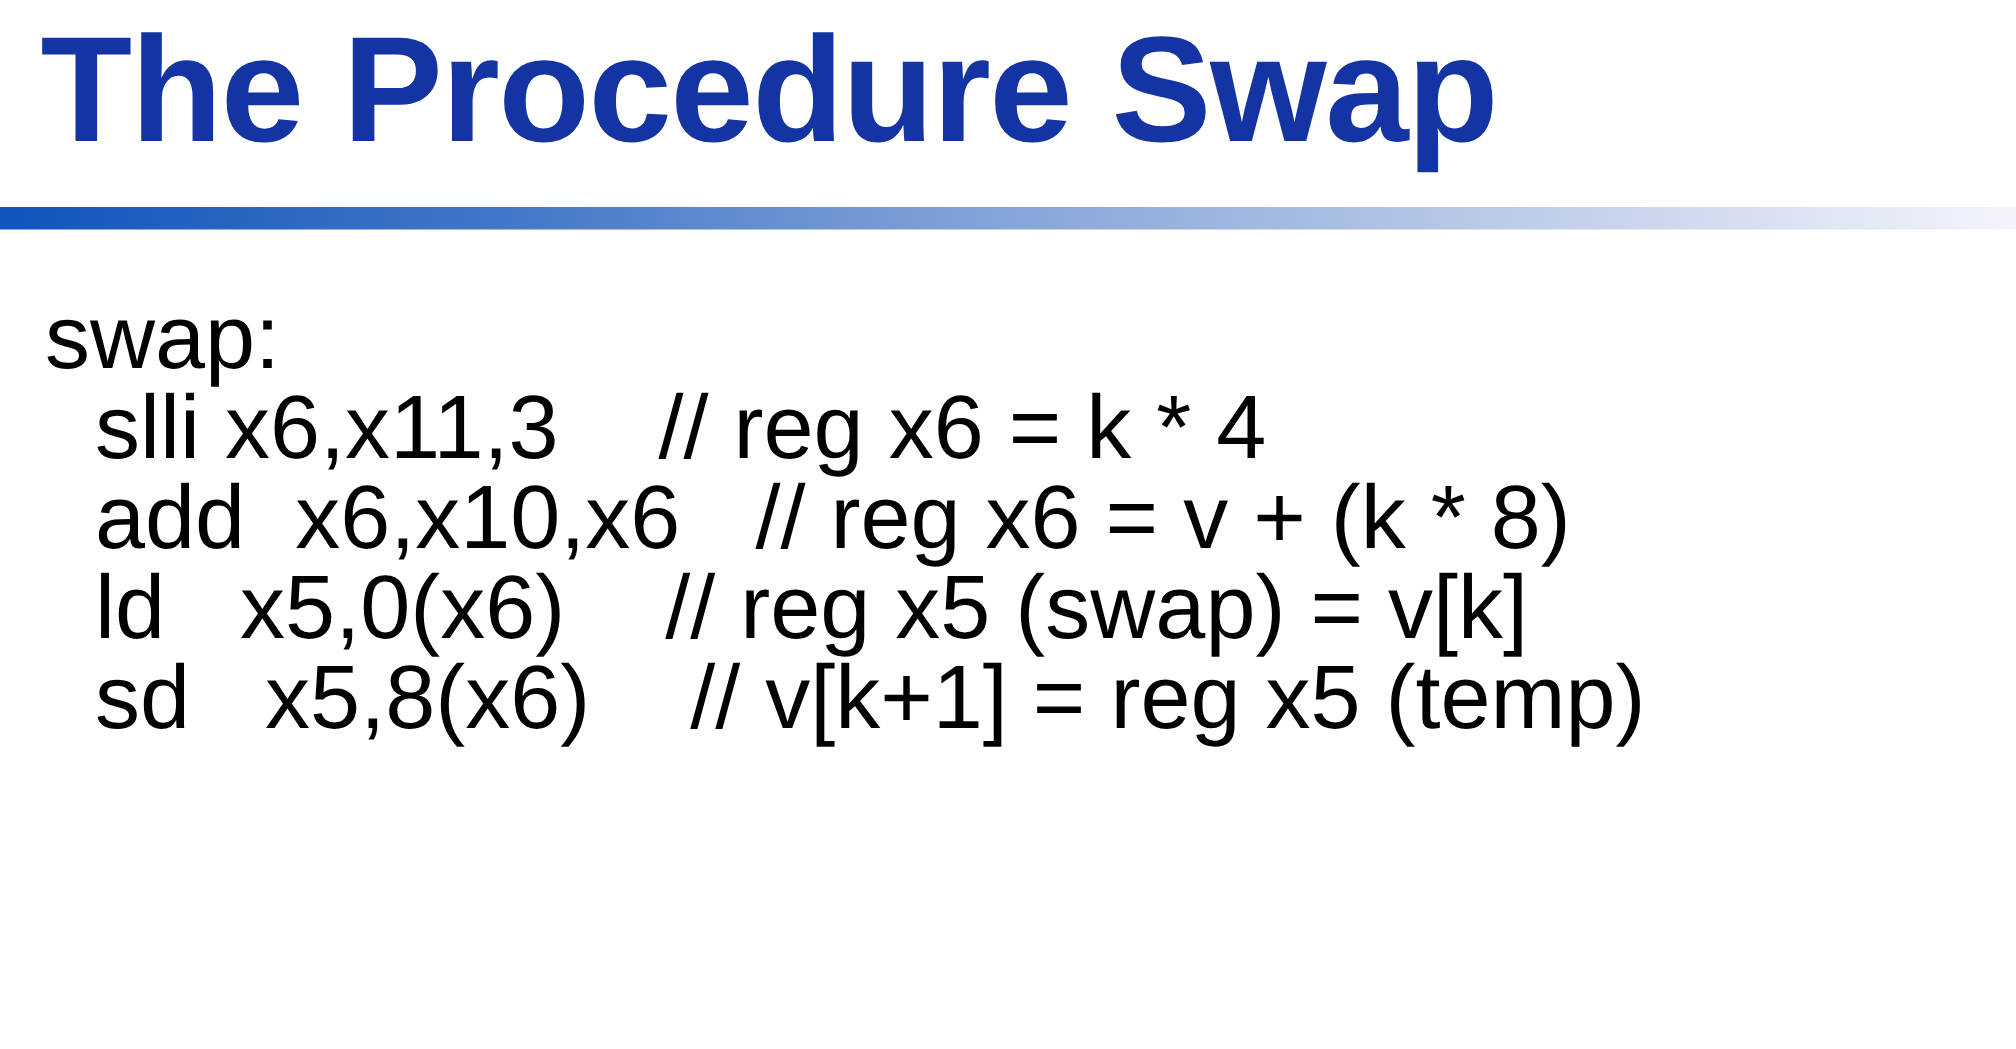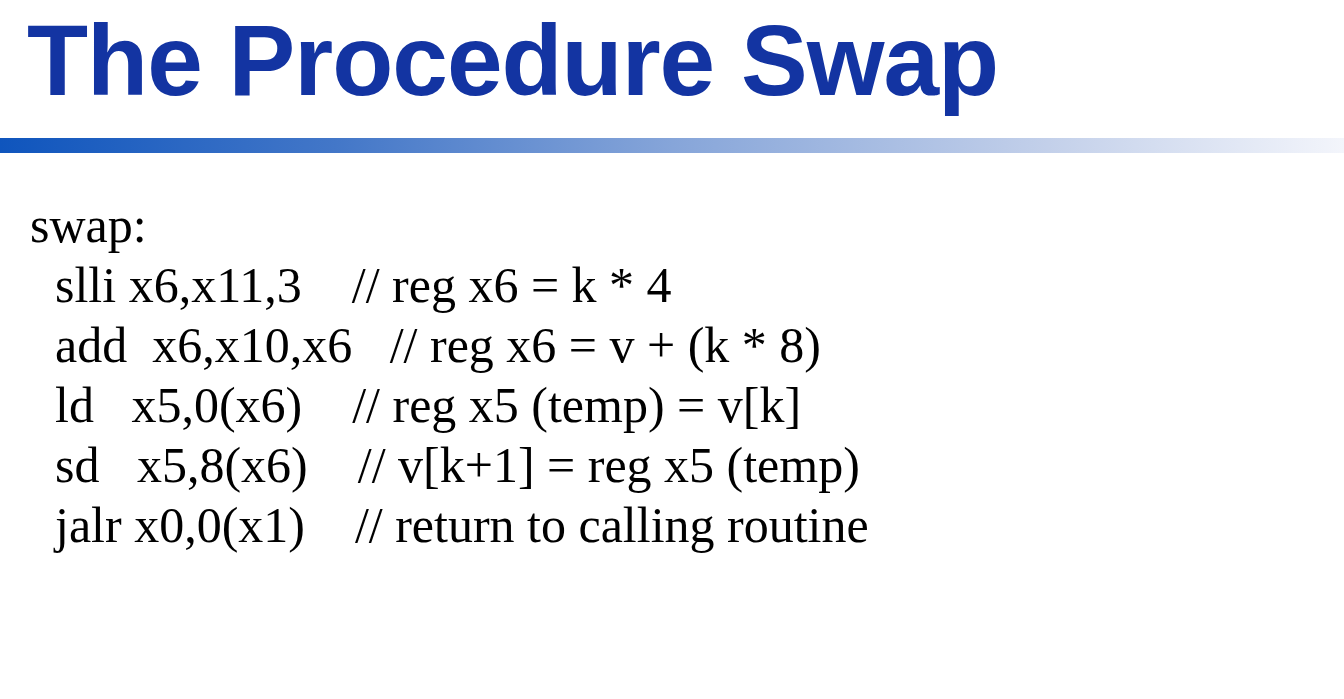--- a/index.html
+++ b/index.html
@@ -33,22 +33,22 @@
     left: 0;
     top: 138px;
     width: 1344px;
     height: 15px;
     background: linear-gradient(to right, #0f55bd 0%, #4377c8 25%, #86a5d9 50%, #c3d0ea 78%, #f3f5fb 100%);
   }
   .assembly-code-block {
     position: absolute;
     left: 30px;
     top: 195px;
-    font-family: Liberation Serif, serif;
-    font-size: 50px;
+    font-family: Liberation Sans, sans-serif;
+    font-size: 60px;
     line-height: 60px;
     color: #000000;
   }
   .code-line {
     white-space: pre;
     height: 60px;
   }
 </style>
 </head>
 <body>
@@ -56,18 +56,17 @@
 <div class="slide">
 
   <h1 class="slide-title">The Procedure Swap</h1>
 
   <div class="title-divider-bar"></div>
 
   <div class="assembly-code-block">
     <div class="code-line">swap:</div>
     <div class="code-line">  slli x6,x11,3    // reg x6 = k * 4</div>
     <div class="code-line">  add  x6,x10,x6   // reg x6 = v + (k * 8)</div>
-    <div class="code-line">  ld   x5,0(x6)    // reg x5 (temp) = v[k]</div>
+    <div class="code-line">  ld   x5,0(x6)    // reg x5 (swap) = v[k]</div>
     <div class="code-line">  sd   x5,8(x6)    // v[k+1] = reg x5 (temp)</div>
-    <div class="code-line">  jalr x0,0(x1)    // return to calling routine</div>
   </div>
 
 </div>
 
 </body></html>

